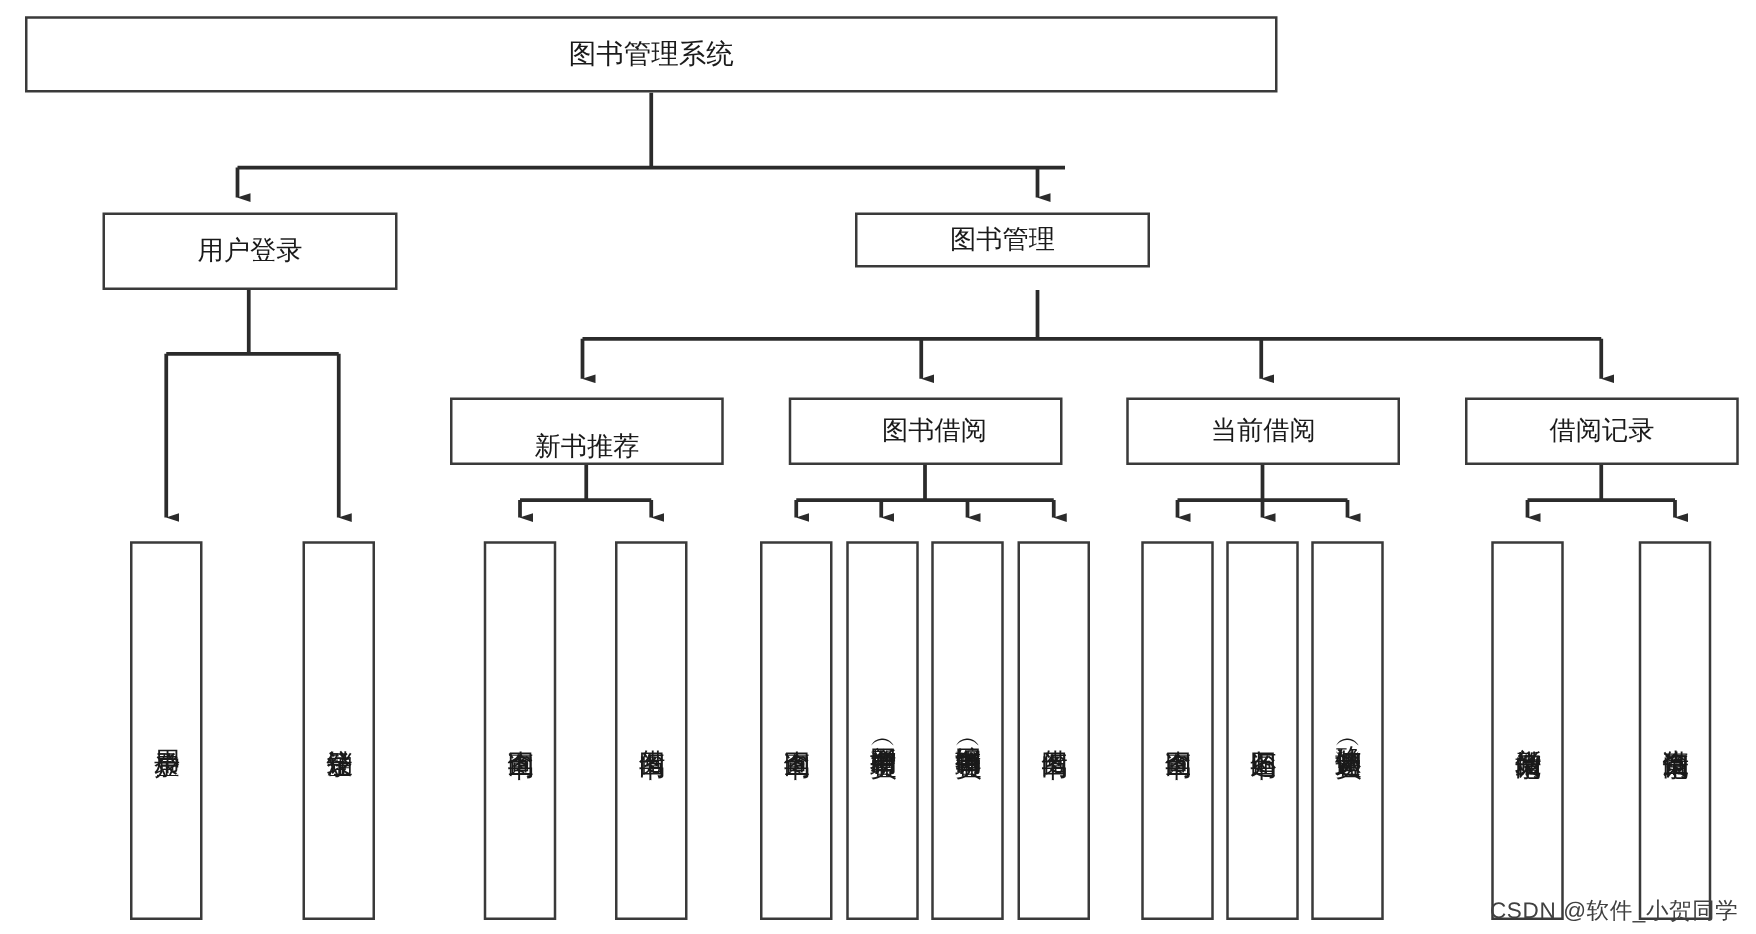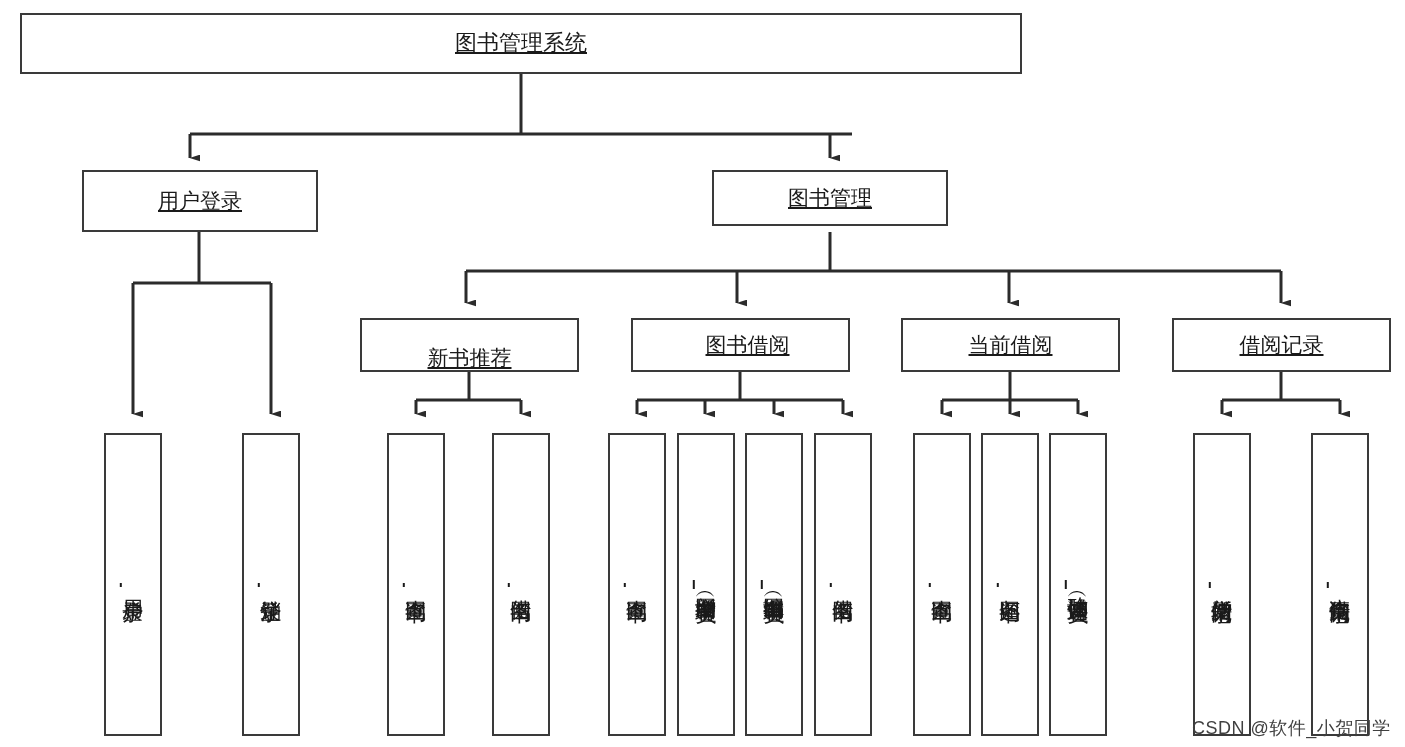--- a/index.html
+++ b/index.html
@@ -35,21 +35,20 @@
     align-items: center;
     justify-content: center;
     color: #1a1a1a;
     z-index: 2;
   }
   .node .node-label {
     display: block;
     text-align: center;
     line-height: 1.12;
     white-space: pre;
-    text-decoration: underline;
   }
   .node-root .node-label {
     font-size: 22px;
   }
   .node-l1 .node-label {
     font-size: 21px;
   }
   .node-l2 .node-label {
     font-size: 21px;
   }
@@ -129,21 +128,21 @@
     </g>
   </svg>
 
   <div class="node node-root" style="left:20px; top:13px; width:1002px; height:61px;">
     <span class="node-label">图书管理系统</span>
   </div>
 
   <div class="node node-l1" style="left:82px; top:170px; width:236px; height:62px;">
     <span class="node-label">用户登录</span>
   </div>
-  <div class="node node-l1" style="left:712px; top:170px; width:236px; height:56px;">
+  <div class="node node-l1" style="left:684px; top:170px; width:236px; height:44px;">
     <span class="node-label">图书管理</span>
   </div>
 
   <div class="node node-l2" style="left:360px; top:318px; width:219px; height:54px;align-items:flex-end;">
     <span class="node-label">新书推荐</span>
   </div>
   <div class="node node-l2" style="left:631px; top:318px; width:219px; height:54px;padding-left:14px;">
     <span class="node-label">图书借阅</span>
   </div>
   <div class="node node-l2" style="left:1172px; top:318px; width:219px; height:54px;">

